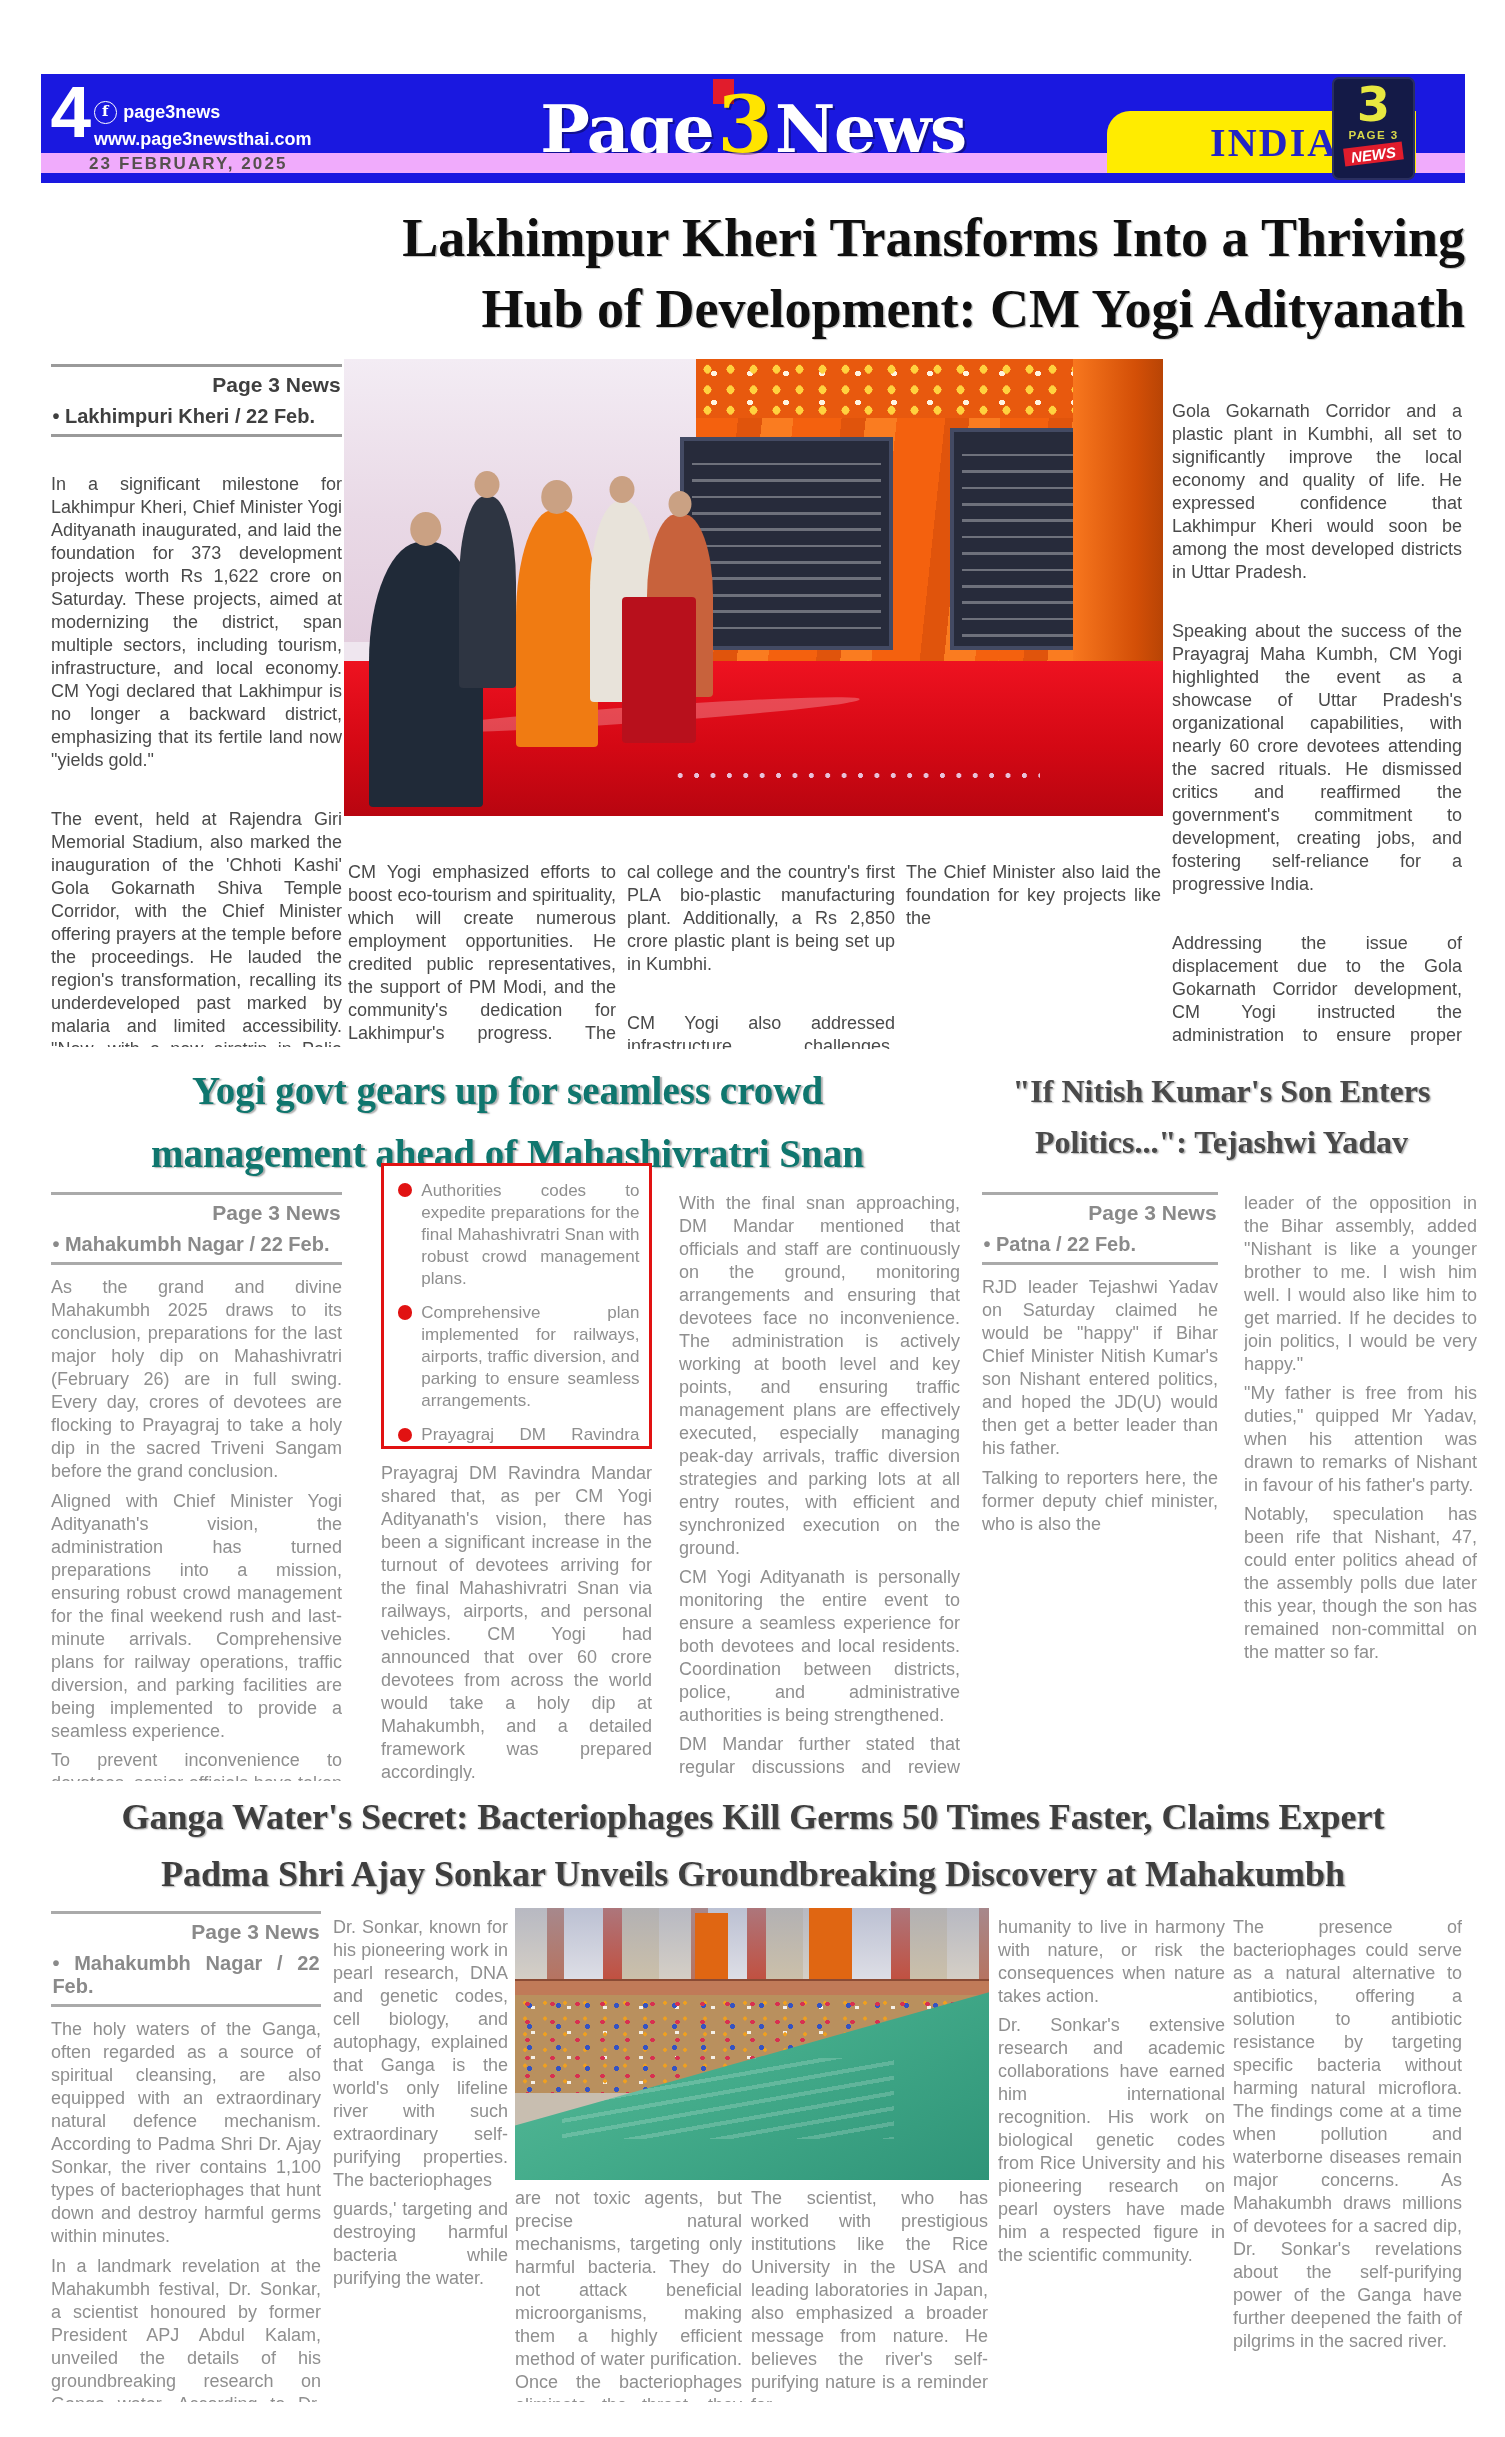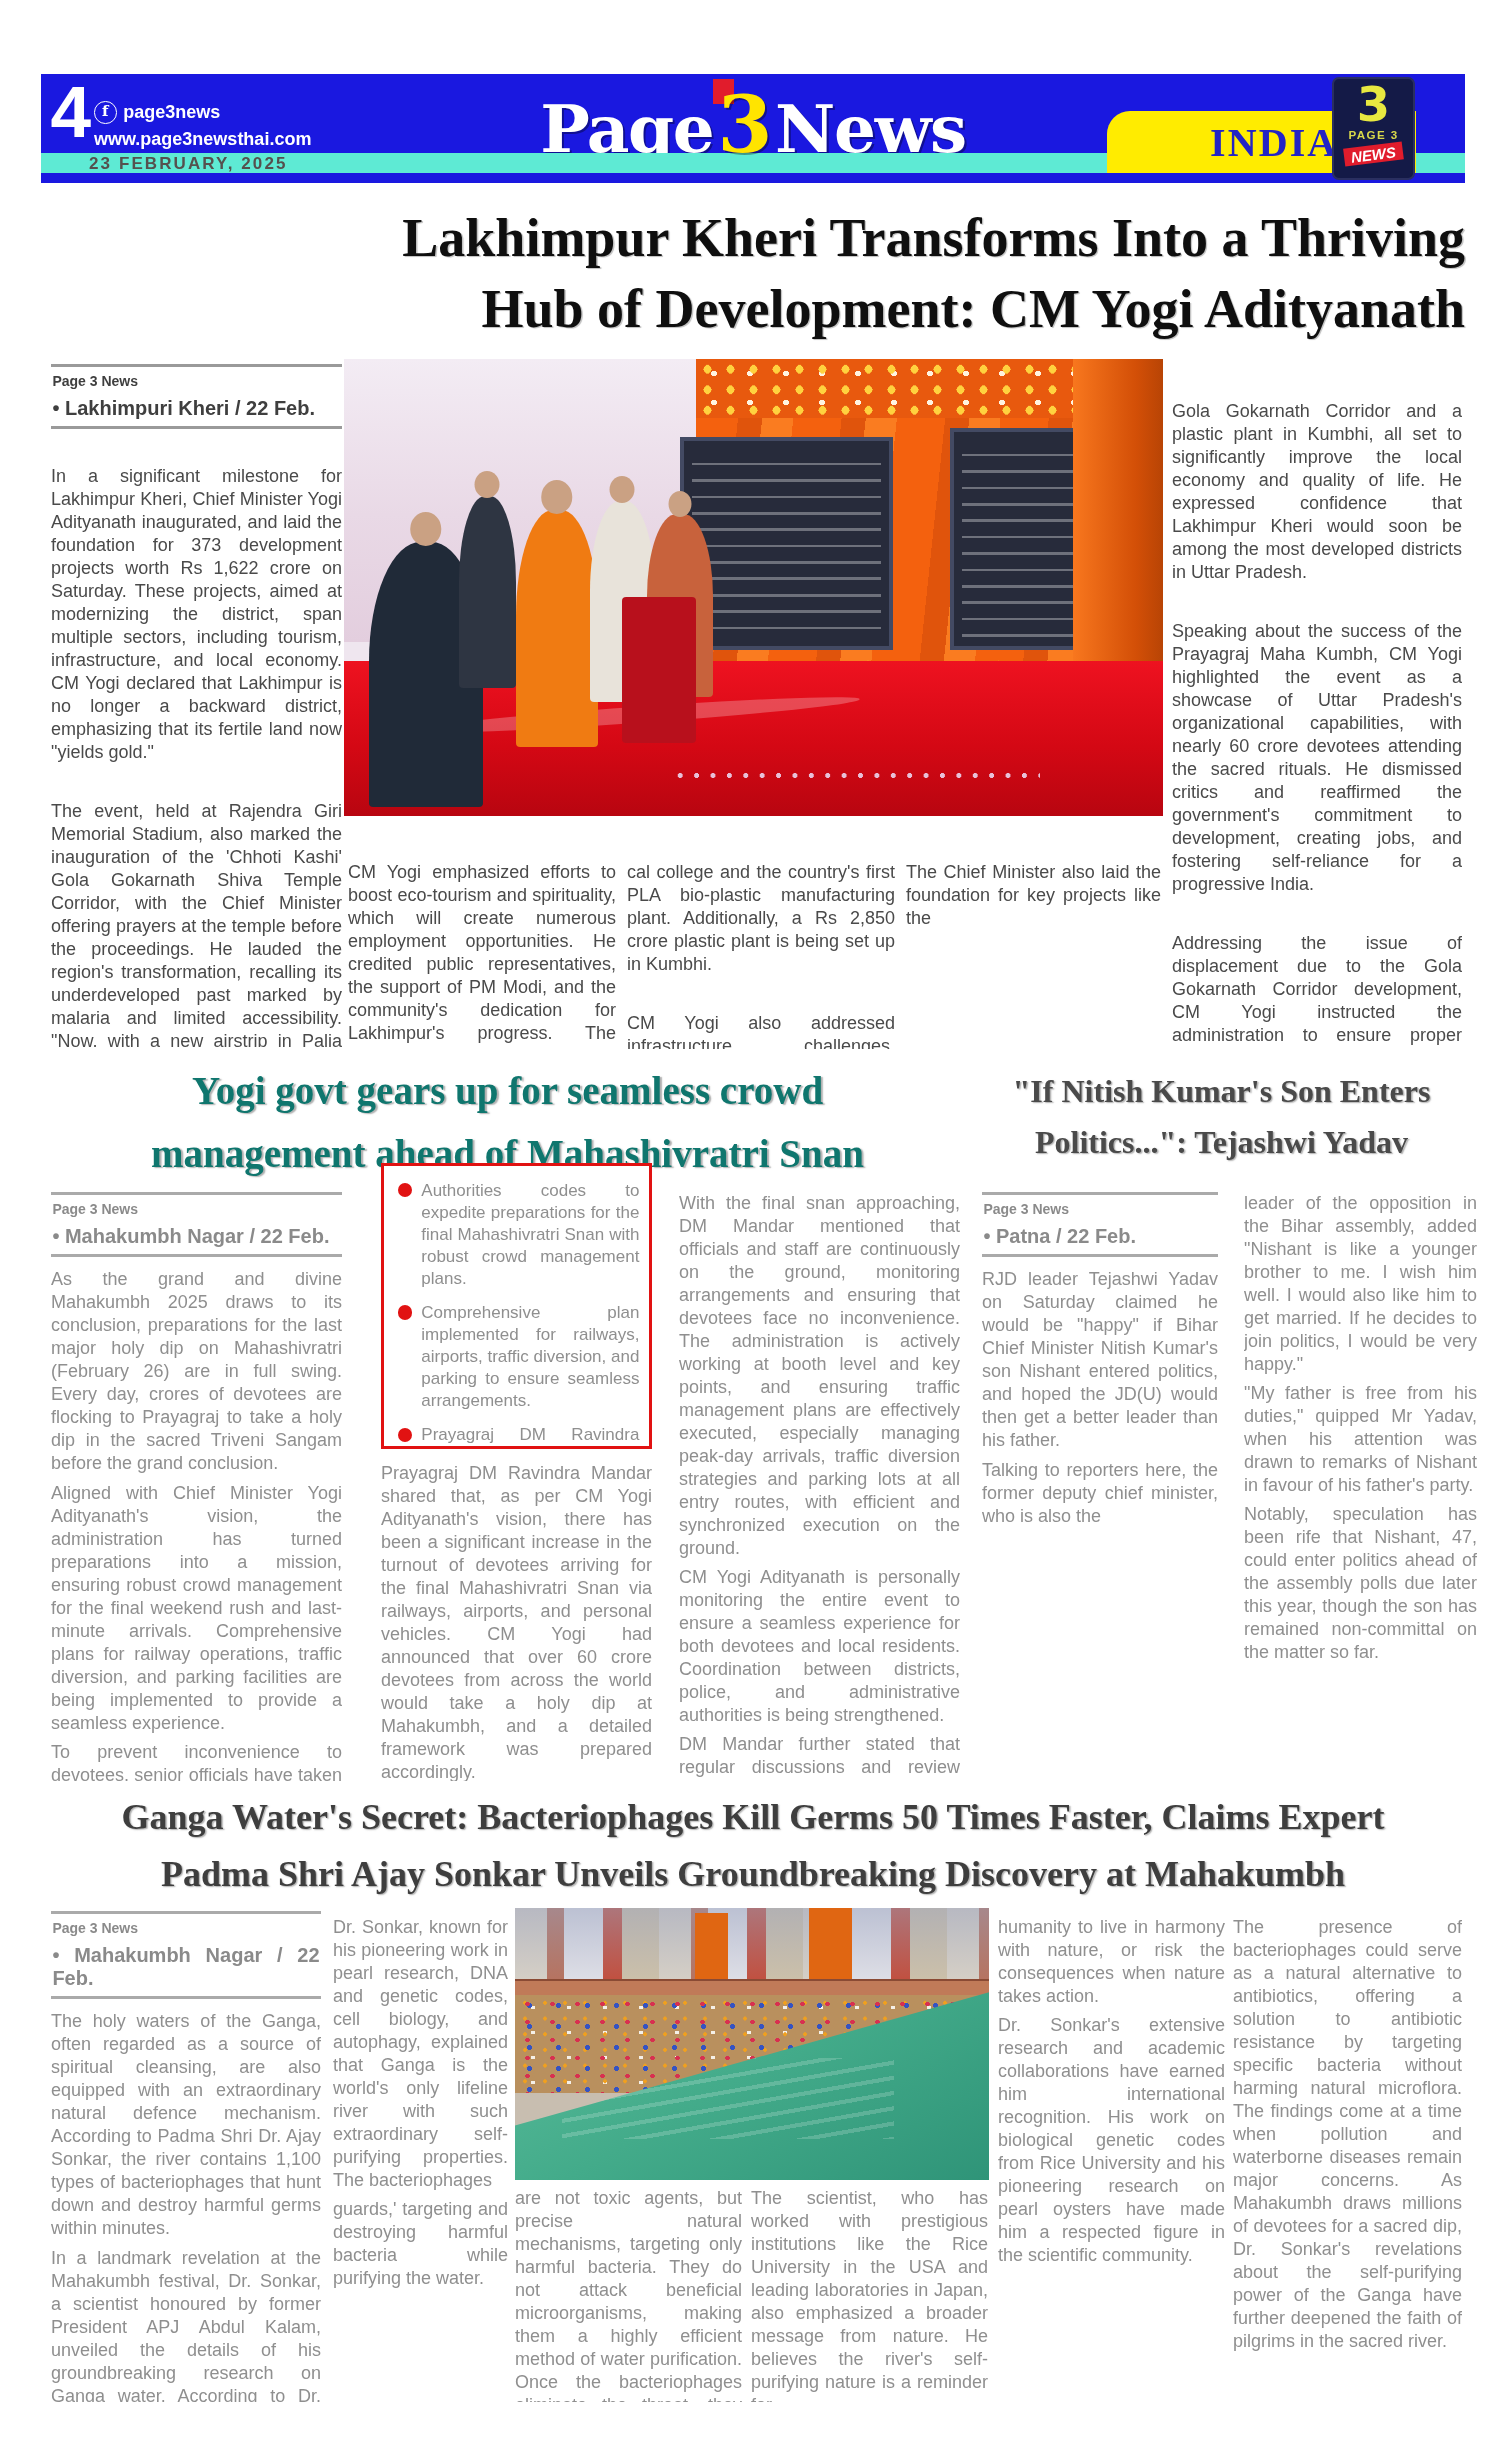--- a/index.html
+++ b/index.html
@@ -2,21 +2,21 @@
 <html style="font-size:11px"><head>
 <meta charset="utf-8">
 <style>
   html,body{margin:0;padding:0;background:#ffffff;}
   .page{position:relative;width:1506px;height:2438px;background:#ffffff;overflow:hidden;
         font-family:"Liberation Sans",sans-serif;color:#454545;}
 
   
   .mast{position:absolute;left:41px;top:74px;width:1424px;}
   .mast-blue{position:relative;height:79px;background:#1a18e0;}
-  .date-strip{position:relative;height:20px;background:#5eead4;}
+  .date-strip{position:relative;height:20px;background:#f0abfc;}
   .date-strip span{position:absolute;left:48px;top:0.7px;font-size:17px;font-weight:bold;
         letter-spacing:2.1px;color:#55504e;filter:blur(0.3px);}
   .blue-rule{height:10.3px;background:#1a18e0;}
   .pagenum{position:absolute;left:9.6px;top:0px;font-size:73px;line-height:1.05;font-weight:bold;color:#fff;}
   .social{position:absolute;left:53px;top:27px;color:#fff;}
   .fb-row{display:flex;align-items:center;gap:6.8px;font-size:18px;font-weight:bold;}
   .fb{display:inline-block;width:20.5px;height:20.5px;border:1.4px solid #fff;border-radius:50%;
       text-align:center;line-height:19px;font-family:"DejaVu Serif",serif;font-weight:bold;font-size:15px;}
   .site{font-size:18px;font-weight:bold;margin-top:5.5px;}
   .mastlogo{position:absolute;left:438px;top:4.1px;width:548px;text-align:center;color:#ffffff;
@@ -50,21 +50,21 @@
   .head-4{position:absolute;left:41px;top:1789px;width:1424px;margin:0;text-align:center;
       font-family:"Liberation Serif",serif;font-weight:bold;font-size:36px;line-height:1.58;color:#3e3e3e;
       text-shadow:1.4px 0.7px 1.4px rgba(110,110,110,0.55);filter:blur(0.3px);}
 
   
   .col{position:absolute;overflow:hidden;text-align:justify;}
   .col p{margin:0 0 6.2px 0;font-size:18px;line-height:23px;}
   .sec1 p{color:#4a4a4a;margin-top:36px;}
   .ghost p{color:#8f8f8f;filter:blur(0.4px);}
   .byline{border-top:3.4px solid #9a9a9a;border-bottom:3.4px solid #9a9a9a;padding:5.5px 1.4px 6.8px 1.4px;margin-bottom:11px;}
-  .byline .src{text-align:left;font-weight:bold;font-size:14px;color:#3f3f3f;}
+  .byline .src{text-align:right;font-weight:bold;font-size:21px;color:#3f3f3f;}
   .byline .dateline{font-weight:bold;font-size:20px;color:#3f3f3f;margin-top:8.2px;}
   .ghostby .src,.ghostby .dateline{color:#8a8a8a;filter:blur(0.3px);}
   .ghostby{border-color:#aaaaaa;}
 
   
   .redbox{position:absolute;left:381px;top:1163px;width:271px;height:286px;border:3.4px solid #e11212;
       background:#ffffff;box-sizing:border-box;padding:13.7px 9.6px 5.5px 12.3px;overflow:hidden;}
   .redbox ul{list-style:none;margin:0;padding:0;}
   .redbox li{position:relative;padding-left:25px;font-size:17px;line-height:22px;color:#8f8f8f;
       filter:blur(0.4px);margin-bottom:12.3px;text-align:justify;}

